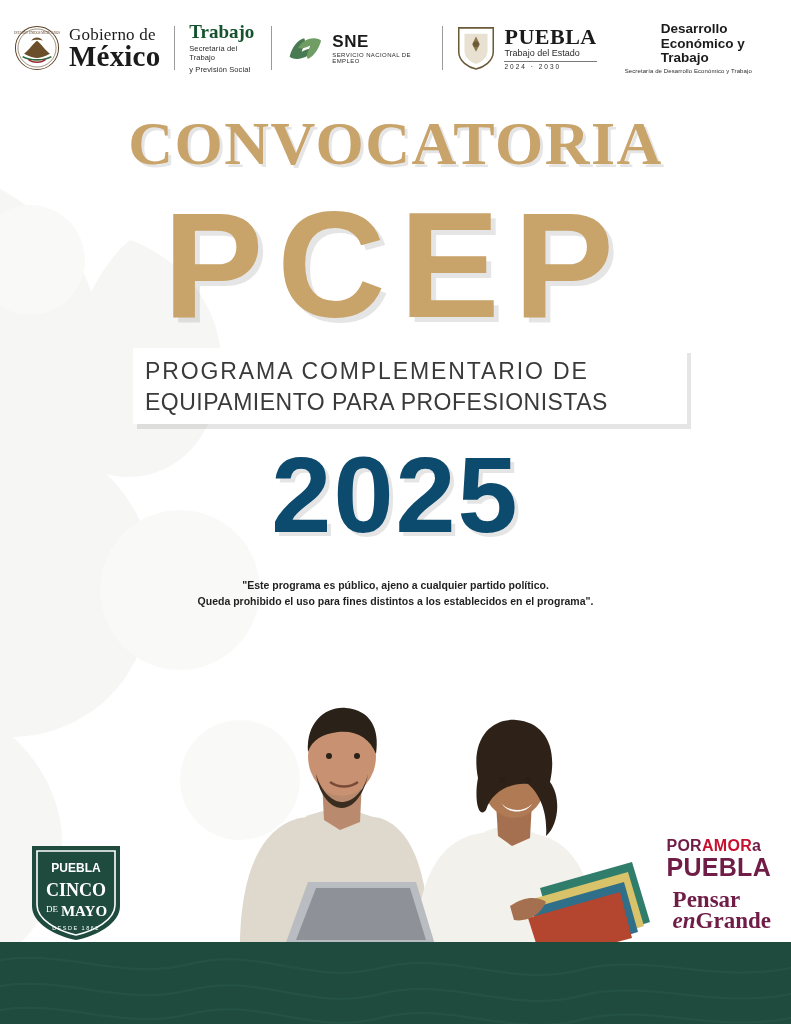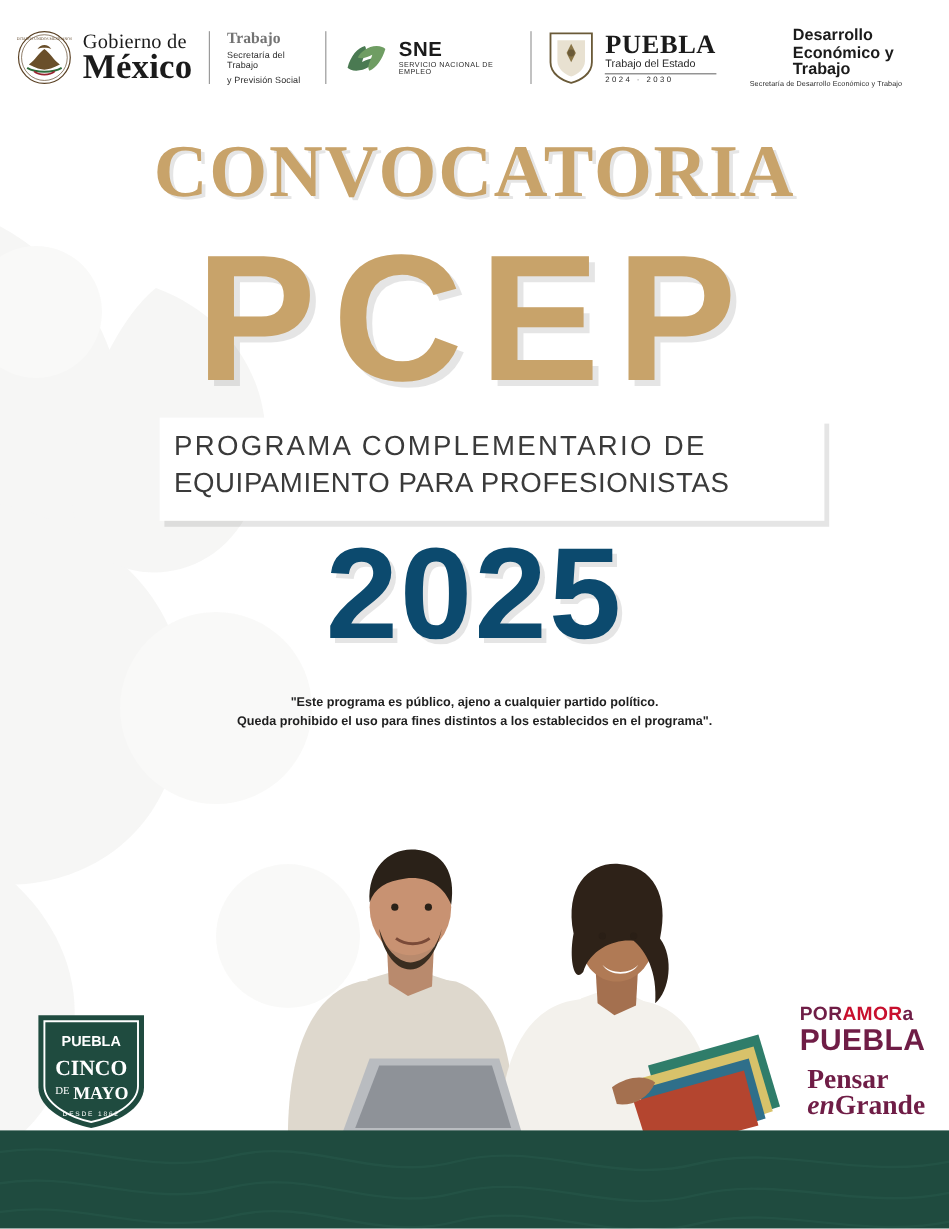--- a/index.html
+++ b/index.html
@@ -78,22 +78,22 @@
     font-weight: bold;
     font-size: 29px;
     letter-spacing: 0.2px;
     margin-top: -1px;
   }
 
   
   .stps-text .t1 {
     font-family: "Liberation Serif", serif;
     font-weight: bold;
-    font-size: 13px;
-    color: #737373;
+    font-size: 19px;
+    color: #14532d;
     line-height: 1.05;
   }
   .stps-text .t2 {
     font-size: 7.5px;
     color: #2b2b2b;
     line-height: 1.25;
     margin-top: 2px;
     letter-spacing: 0.1px;
   }
 
@@ -194,21 +194,21 @@
     text-shadow: 5px 5px 0 rgba(0,0,0,0.10);
     margin: 0;
   }
 
   .subtitle-box {
     position: absolute;
     top: 348px;
     left: 133px;
     width: 530px;
     background: #ffffff;
-    padding: 8px 12px 16px 12px;
+    padding: 8px 12px 6px 12px;
     box-shadow: 4px 5px 0 rgba(0,0,0,0.10);
   }
   .subtitle-line {
     font-family: "Liberation Sans", sans-serif;
     font-size: 23px;
     color: #3a3a3a;
     letter-spacing: 0.5px;
     line-height: 1.35;
     white-space: nowrap;
   }

